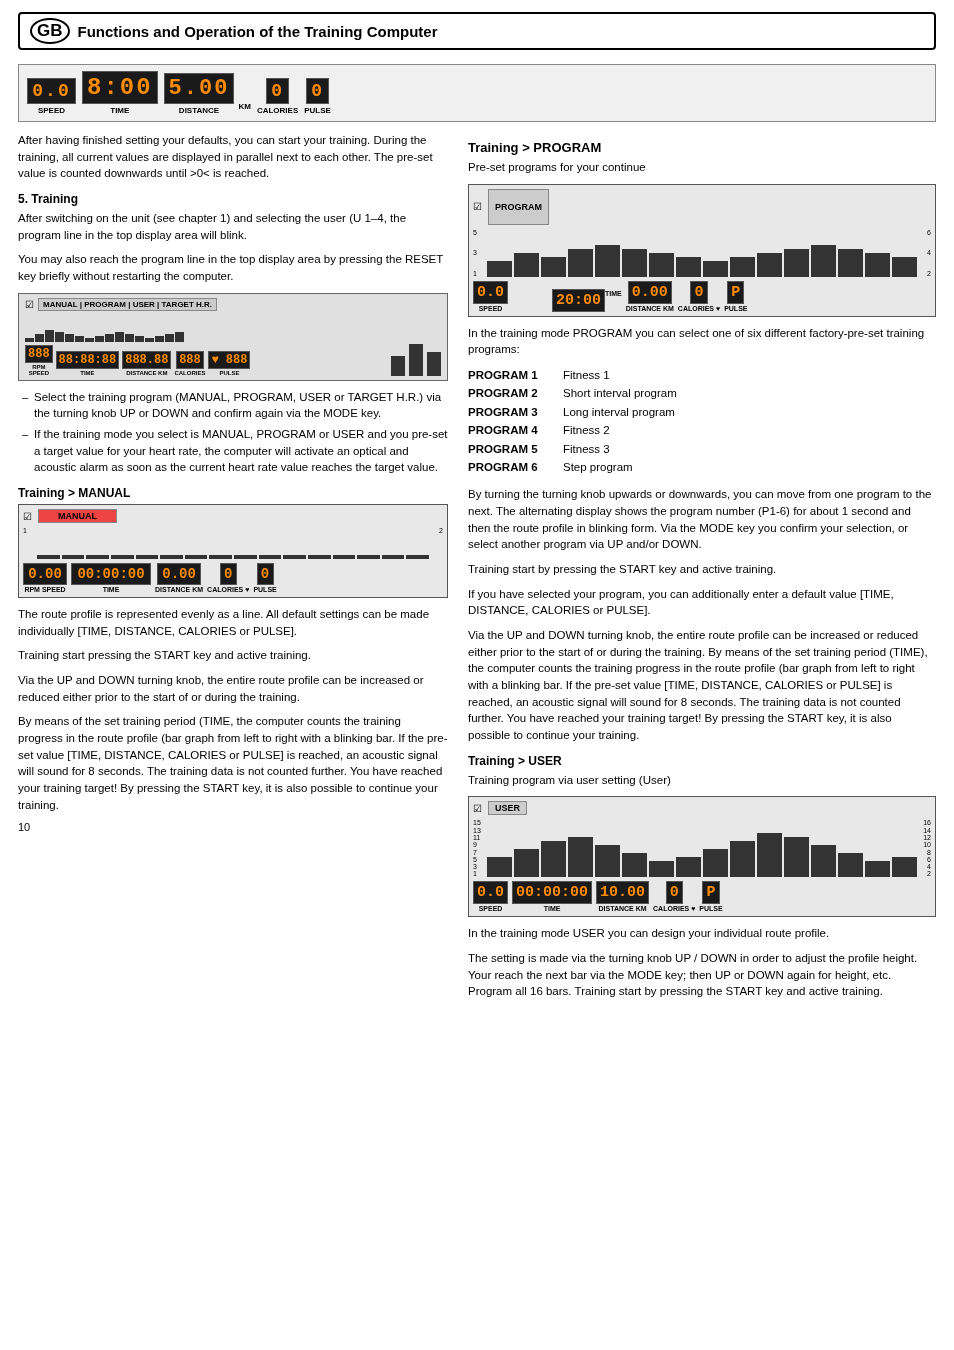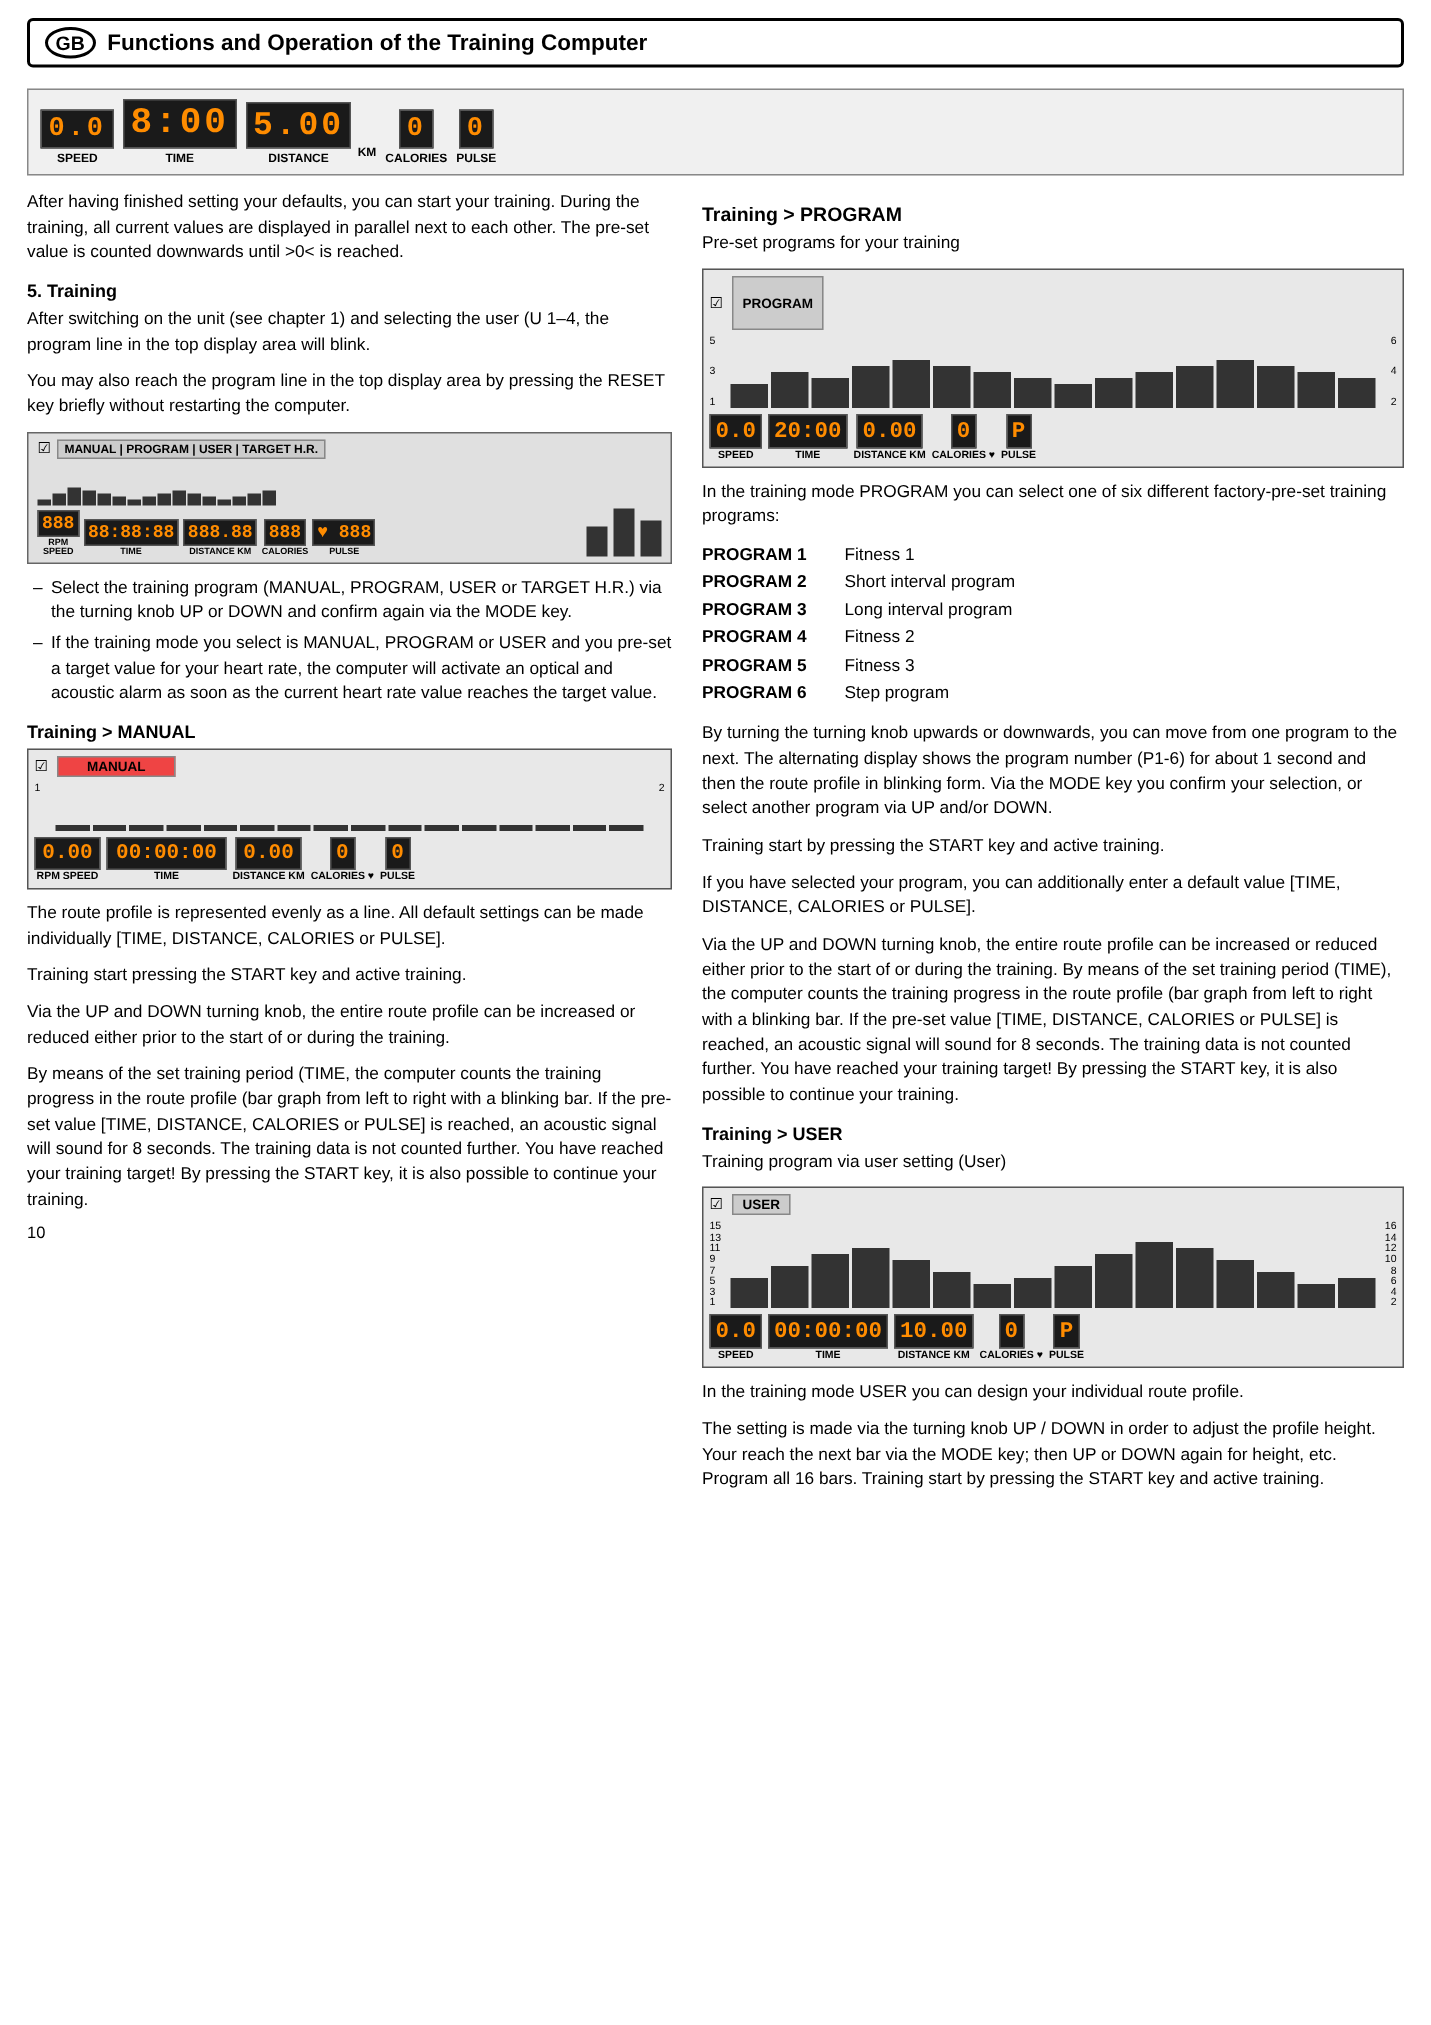--- a/index.html
+++ b/index.html
@@ -25,21 +25,21 @@
       padding: 4px 10px;
       display: flex;
       align-items: center;
       gap: 8px;
       margin-bottom: 14px;
     }
     .header-gb {
       border: 2px solid #000;
       border-radius: 50%;
       font-weight: bold;
-      font-size: 13px;
+      font-size: 17px;
       padding: 1px 5px;
     }
     .header-title {
       font-size: 15px;
       font-weight: bold;
     }
 
     
     .main-columns {
       display: flex;
@@ -312,21 +312,21 @@
       <p>Training start pressing the START key and active training.</p>
       <p>Via the UP and DOWN turning knob, the entire route profile can be increased or reduced either prior to the start of or during the training.</p>
       <p>By means of the set training period (TIME, the computer counts the training progress in the route profile (bar graph from left to right with a blinking bar. If the pre-set value [TIME, DISTANCE, CALORIES or PULSE] is reached, an acoustic signal will sound for 8 seconds. The training data is not counted further. You have reached your training target! By pressing the START key, it is also possible to continue your training.</p>
 
       <div class="page-number">10</div>
     </div>
 
     <div class="right-col">
 
       <h3 class="section-title">Training &gt; PROGRAM</h3>
-      <p>Pre-set programs for your training</p>
+      <p>Pre-set programs for your continue</p>
 
       <div id="program-display" style="border:1px solid #555; background:#e8e8e8; padding:4px; margin-bottom:8px;">
           <div style="display: flex; align-items: center; gap: 6px; margin-bottom: 4px;">
             <span style="font-size: 10px;">☑</span>
             <span style="font-size: 9px; font-weight: bold; border: 1px solid rgb(136, 136, 136); padding: 12px 6px; background: rgb(204, 204, 204);">PROGRAM</span>
           </div>
           <div style="display: flex; align-items: flex-end; gap: 2px; margin-bottom: 4px;">
             <div style="display: flex; flex-direction: column; justify-content: space-between; font-size: 7px; height: 48px; padding-right: 2px; min-width: 12px;">
               <div>5</div>
               <div>3</div>
@@ -354,21 +354,21 @@
               <div>6</div>
               <div>4</div>
               <div>2</div>
             </div>
           </div>
           <div style="display: flex; align-items: flex-end; gap: 4px;">
             <div style="display: flex; flex-direction: column; align-items: center;">
               <div style="font-family: &quot;Courier New&quot;, monospace; font-size: 15px; font-weight: bold; background: rgb(26, 26, 26); color: rgb(255, 140, 0); padding: 2px 3px; min-width: 35px; text-align: center; border: 1px solid rgb(85, 85, 85); white-space: nowrap;">0.0</div>
               <div style="font-size: 7px; font-weight: bold; margin-top: 1px; text-align: center;">SPEED</div>
             </div>
-            <div style="display: flex; flex-direction: column; ">
+            <div style="display: flex; flex-direction: row;  margin-left: 40px;">
               <div style="font-family: &quot;Courier New&quot;, monospace; font-size: 15px; font-weight: bold; background: rgb(26, 26, 26); color: rgb(255, 140, 0); padding: 2px 3px; min-width: 53px; text-align: center; border: 1px solid rgb(85, 85, 85); white-space: nowrap;">20:00</div>
               <div style="font-size: 7px; font-weight: bold; margin-top: 1px; text-align: center;">TIME</div>
             </div>
             <div style="display: flex; flex-direction: column; align-items: center;">
               <div style="font-family: &quot;Courier New&quot;, monospace; font-size: 15px; font-weight: bold; background: rgb(26, 26, 26); color: rgb(255, 140, 0); padding: 2px 3px; min-width: 44px; text-align: center; border: 1px solid rgb(85, 85, 85); white-space: nowrap;">0.00</div>
               <div style="font-size: 7px; font-weight: bold; margin-top: 1px; text-align: center;">DISTANCE KM</div>
             </div>
             <div style="display: flex; flex-direction: column; align-items: center;">
               <div style="font-family: &quot;Courier New&quot;, monospace; font-size: 15px; font-weight: bold; background: rgb(26, 26, 26); color: rgb(255, 140, 0); padding: 2px 3px; min-width: 17px; text-align: center; border: 1px solid rgb(85, 85, 85); white-space: nowrap;">0</div>
               <div style="font-size: 7px; font-weight: bold; margin-top: 1px; text-align: center;">CALORIES ♥</div>

